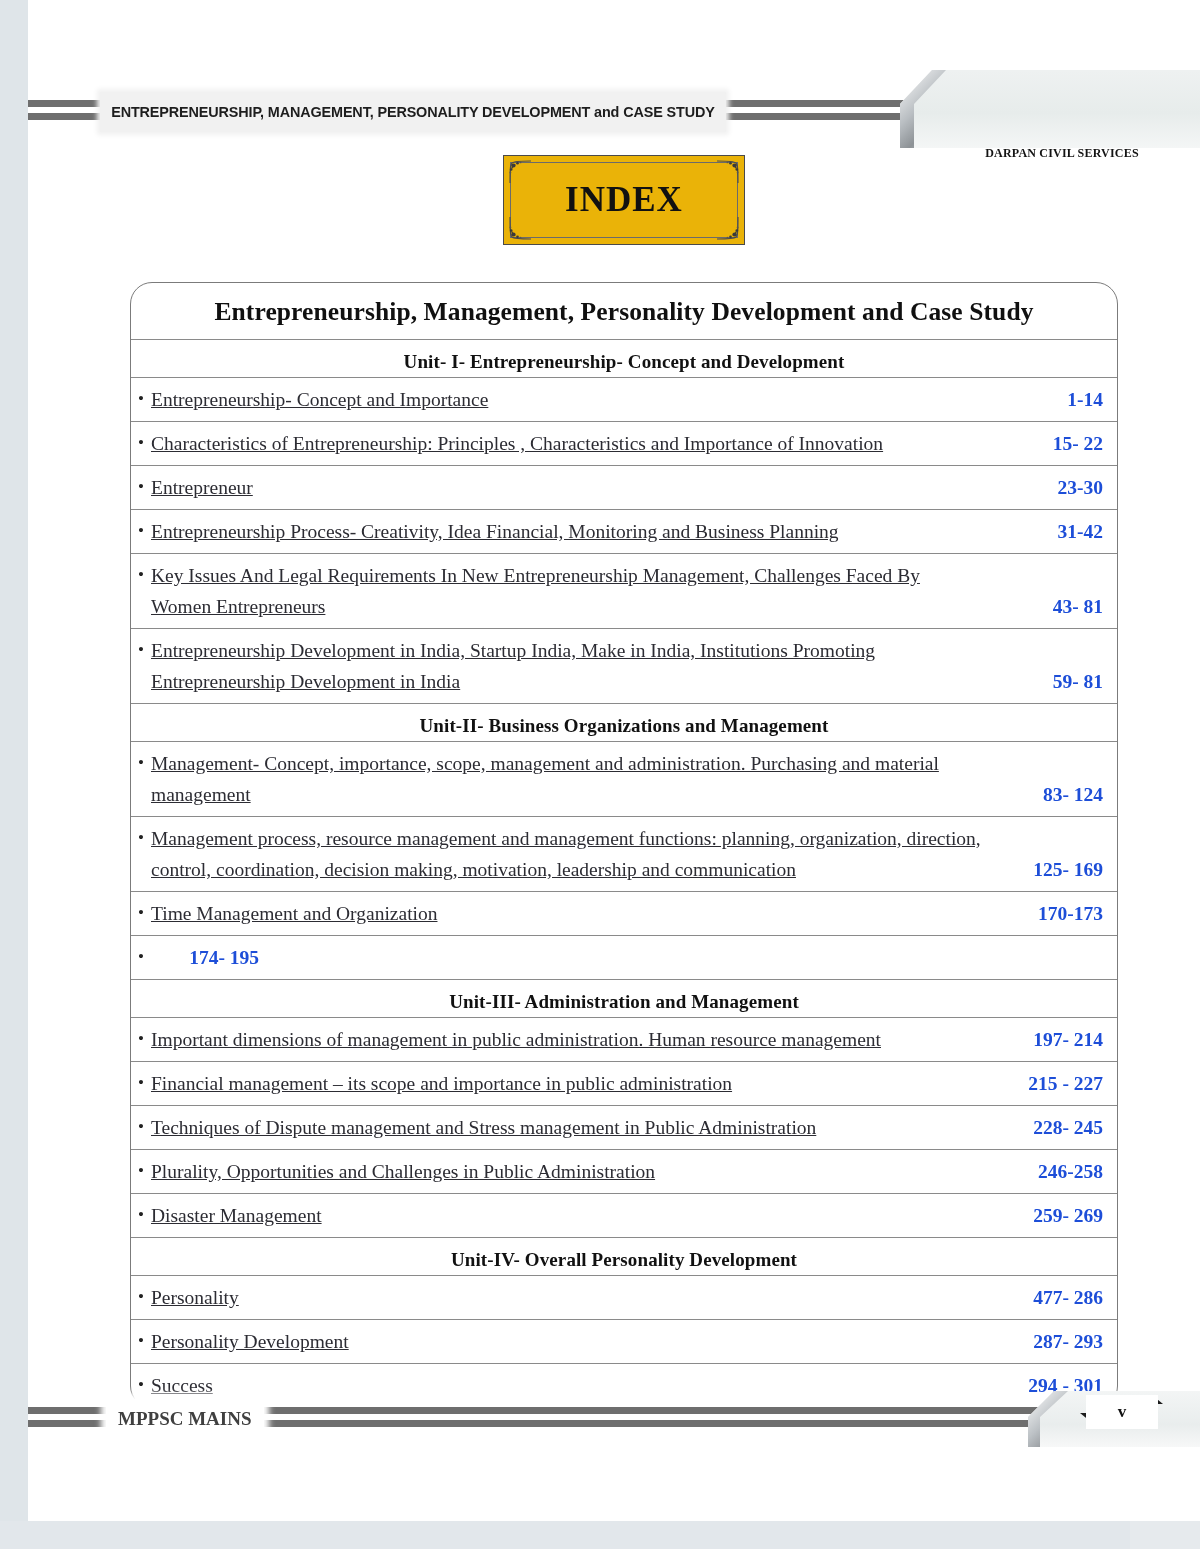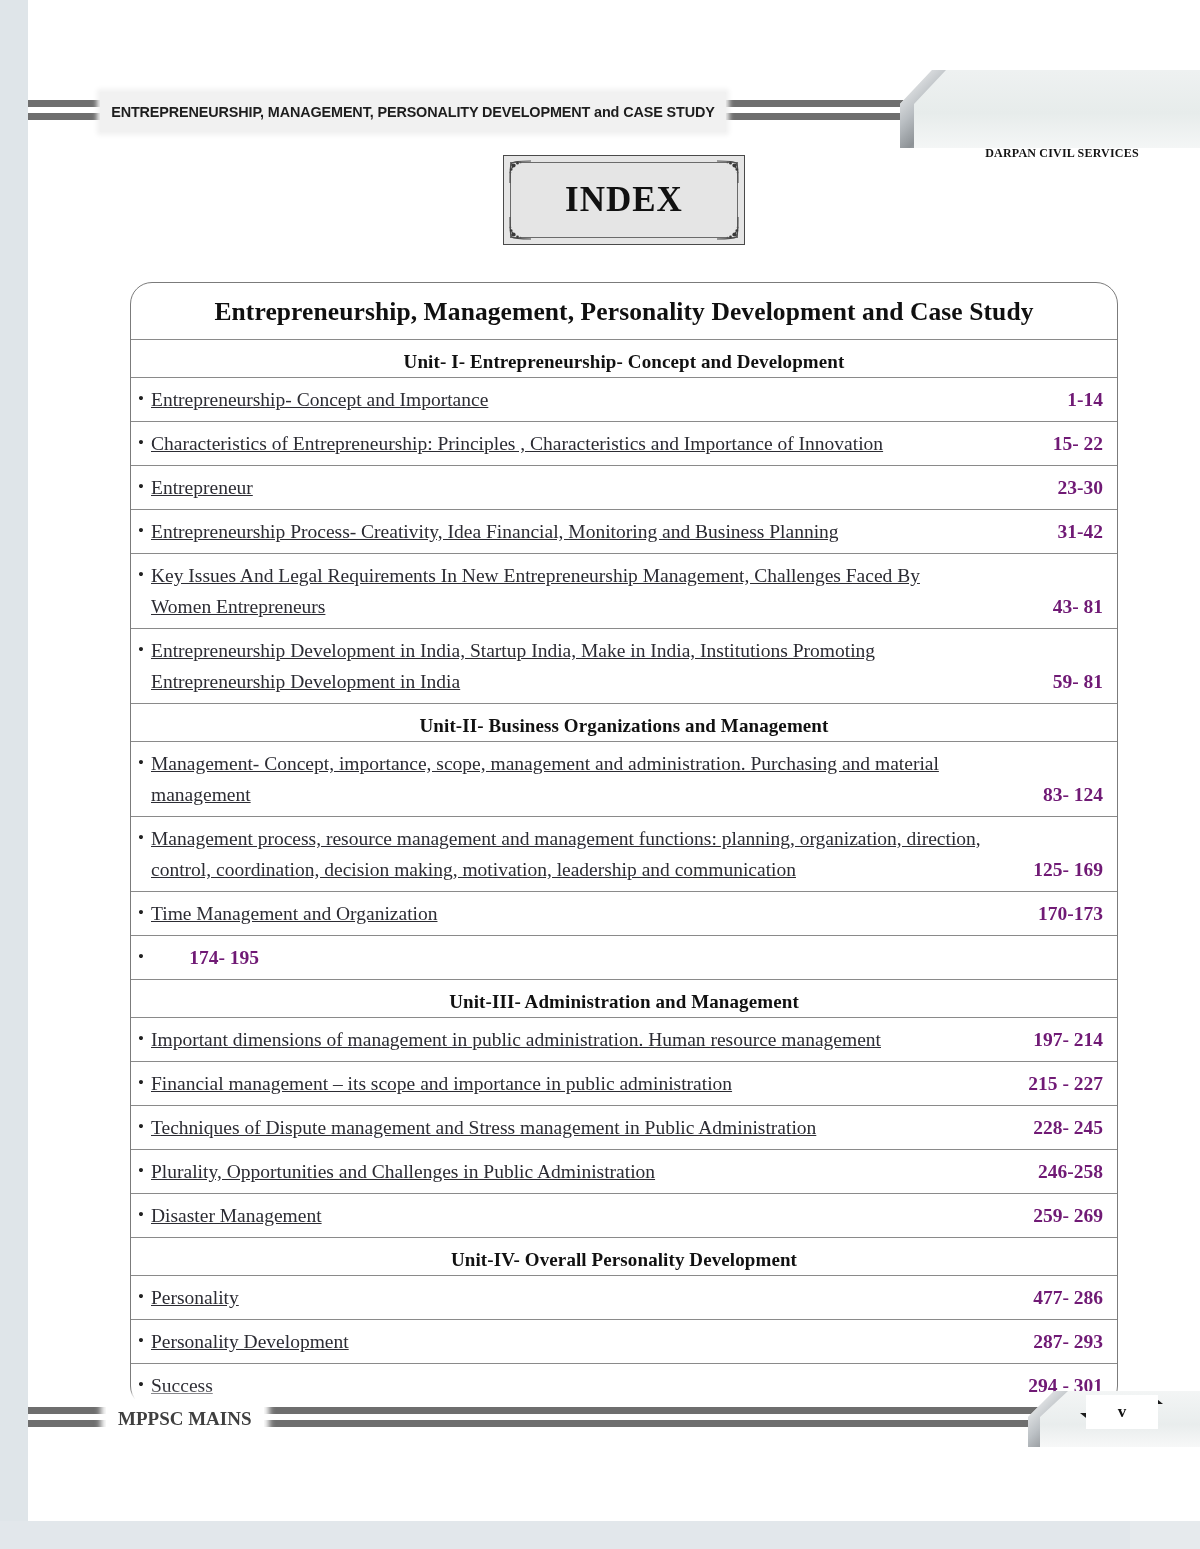--- a/index.html
+++ b/index.html
@@ -116,21 +116,21 @@
     white-space: nowrap;
     margin-top: 44px;
   }
 
   
   .index-box {
     position: absolute;
     left: 475px; top: 155px;
     width: 240px; height: 88px;
     border: 1.6px solid #4a4a4a;
-    background: #e5e5e5;
+    background: #eab308;
   }
   .index-inner {
     position: absolute;
     inset: 6px;
     border: 1.2px solid #6b6b6b;
   }
   .index-text {
     position: absolute;
     inset: 0;
     display: flex;
@@ -213,21 +213,21 @@
     text-decoration: underline;
   }
   .entry-page {
     flex: 0 0 108px;
     text-align: right;
     padding-right: 14px;
     font-family: "Liberation Serif", serif;
     font-weight: bold;
     font-size: 19.5px;
     line-height: 31px;
-    color: #701a75;
+    color: #1d4ed8;
     white-space: nowrap;
   }
 
   
   .footer {
     position: absolute;
     left: 0; bottom: 78px;
     width: 1172px;
     height: 50px;
   }

